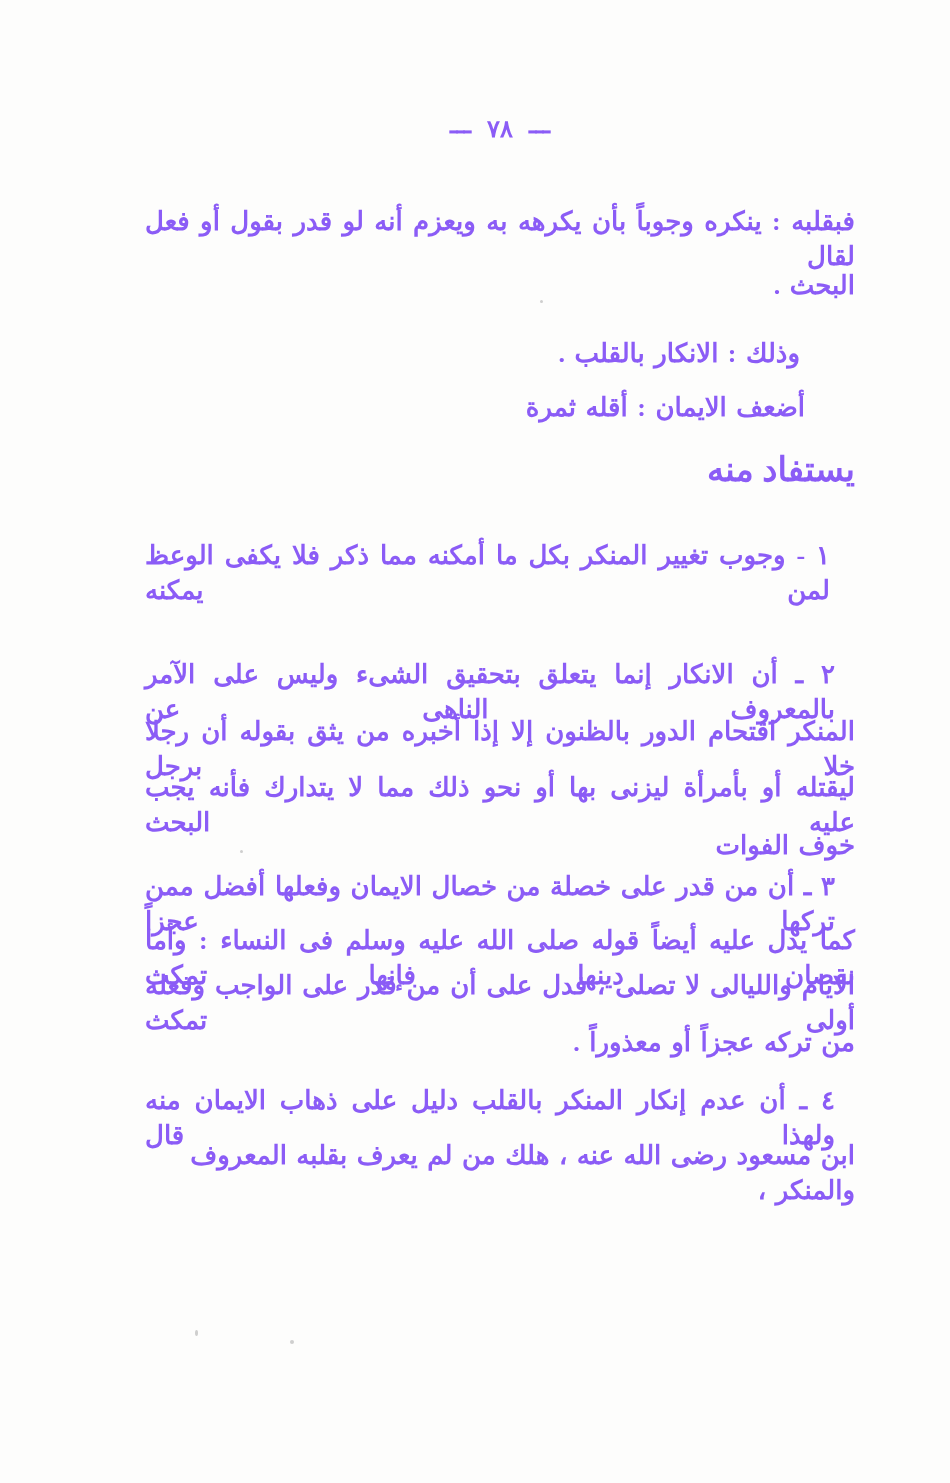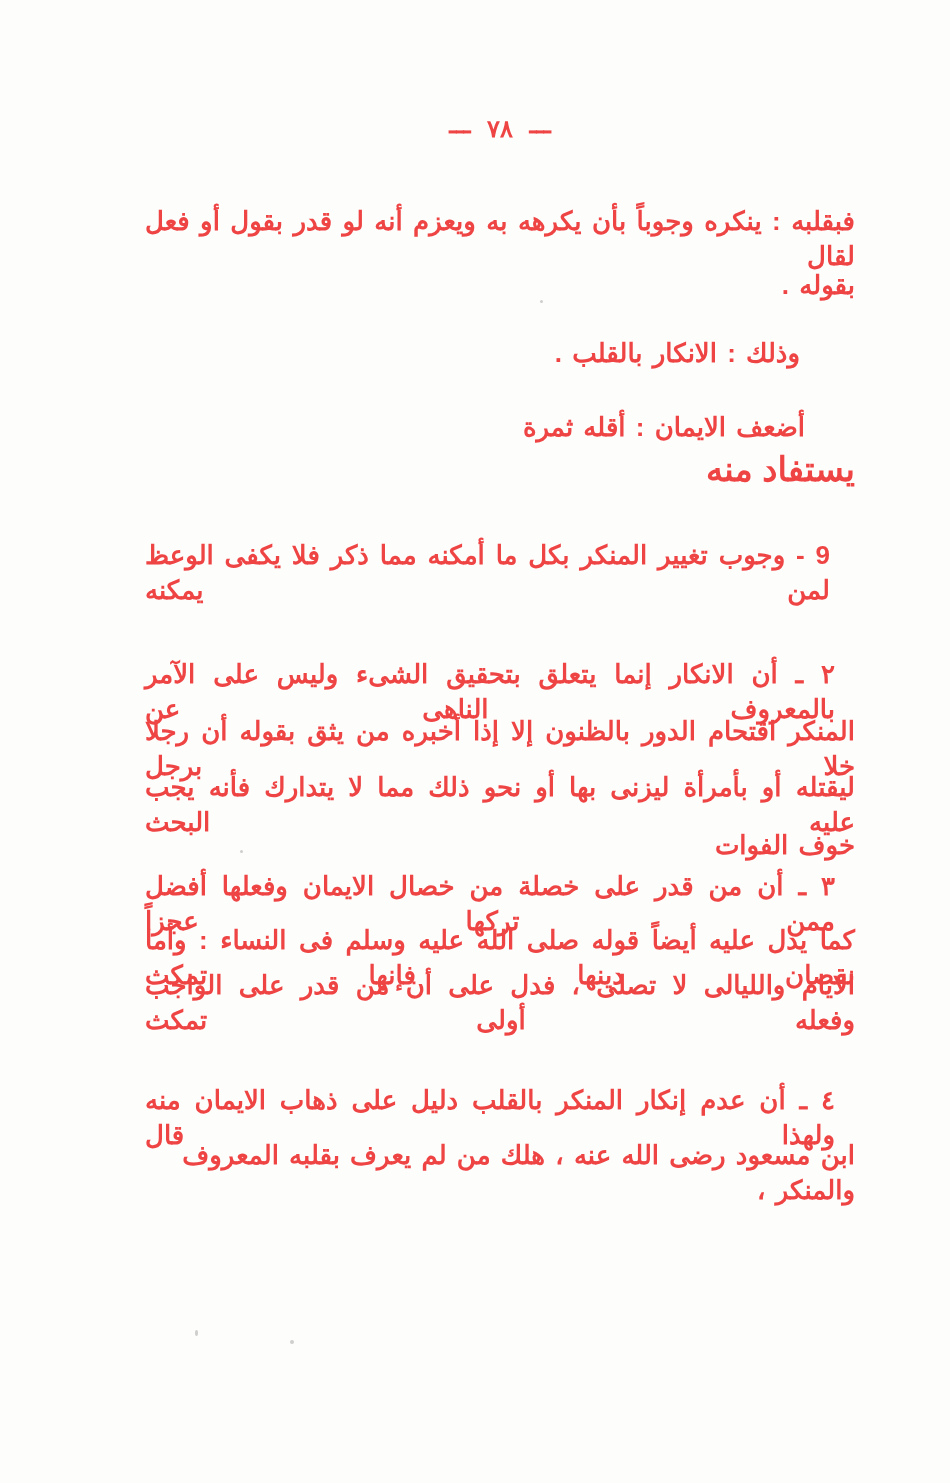--- a/index.html
+++ b/index.html
@@ -7,22 +7,22 @@
     padding: 0;
     background: #ffffff;
   }
   .page {
     position: relative;
     width: 950px;
     height: 1483px;
     background: #fdfdfc;
     overflow: hidden;
     direction: rtl;
-    font-family: Liberation Sans, sans-serif;
-    color: #ef4444;
+    font-family: Liberation Serif, serif;
+    color: #8b5cf6;
   }
   .text-block {
     position: absolute;
     top: 0;
     right: 95px;
     left: 145px;
     height: 100%;
   }
   .line {
     position: absolute;
@@ -83,37 +83,38 @@
 <div class="page">
   <div class="text-block">
 
     <div class="header-line">
       <span class="dash">ـــ</span>
       <span>٧٨</span>
       <span class="dash">ـــ</span>
     </div>
 
     <div class="line justify" style="top:204px">فبقلبه : ينكره وجوباً بأن يكرهه به ويعزم أنه لو قدر بقول أو فعل لقال</div>
-    <div class="line" style="top:268px">بقوله .</div>
+    <div class="line" style="top:268px">البحث .</div>
 
     <div class="line ind55" style="top:336px">وذلك : الانكار بالقلب .</div>
-    <div class="line ind50" style="top:410px">أضعف الايمان : أقله ثمرة</div>
+    <div class="line ind50" style="top:390px">أضعف الايمان : أقله ثمرة</div>
 
     <div class="section-heading">يستفاد منه</div>
 
-    <div class="line justify ind25" style="top:538px">9 - وجوب تغيير المنكر بكل ما أمكنه مما ذكر فلا يكفى الوعظ لمن يمكنه</div>
+    <div class="line justify ind25" style="top:538px">١ - وجوب تغيير المنكر بكل ما أمكنه مما ذكر فلا يكفى الوعظ لمن يمكنه</div>
 
     <div class="line justify ind20" style="top:657px">٢ ـ أن الانكار إنما يتعلق بتحقيق الشىء وليس على الآمر بالمعروف الناهى عن</div>
     <div class="line justify" style="top:714px">المنكر اقتحام الدور بالظنون إلا إذا أخبره من يثق بقوله أن رجلا خلا برجل</div>
     <div class="line justify" style="top:770px">ليقتله أو بأمرأة ليزنى بها أو نحو ذلك مما لا يتدارك فأنه يجب عليه البحث</div>
     <div class="line" style="top:828px">خوف الفوات</div>
 
     <div class="line justify ind20" style="top:869px">٣ ـ أن من قدر على خصلة من خصال الايمان وفعلها أفضل ممن تركها عجزاً</div>
     <div class="line justify" style="top:923px">كما يدل عليه أيضاً قوله صلى الله عليه وسلم فى النساء : وأما نقصان دينها فإنها تمكث</div>
     <div class="line justify" style="top:968px">الايام والليالى لا تصلى ، فدل على أن من قدر على الواجب وفعله أولى تمكث</div>
+    <div class="line" style="top:1025px">من تركه عجزاً أو معذوراً .</div>
 
     <div class="line justify ind20" style="top:1083px">٤ ـ أن عدم إنكار المنكر بالقلب دليل على ذهاب الايمان منه ولهذا قال</div>
     <div class="line" style="top:1138px">ابن مسعود رضى الله عنه ، هلك من لم يعرف بقلبه المعروف والمنكر ،</div>
 
   </div>
 
   <div class="noise" style="left:290px; top:1340px; width:4px; height:4px;"></div>
   <div class="noise" style="left:195px; top:1330px; width:3px; height:6px;"></div>
   <div class="noise" style="left:540px; top:300px; width:3px; height:3px;"></div>
   <div class="noise" style="left:240px; top:850px; width:3px; height:3px;"></div>

